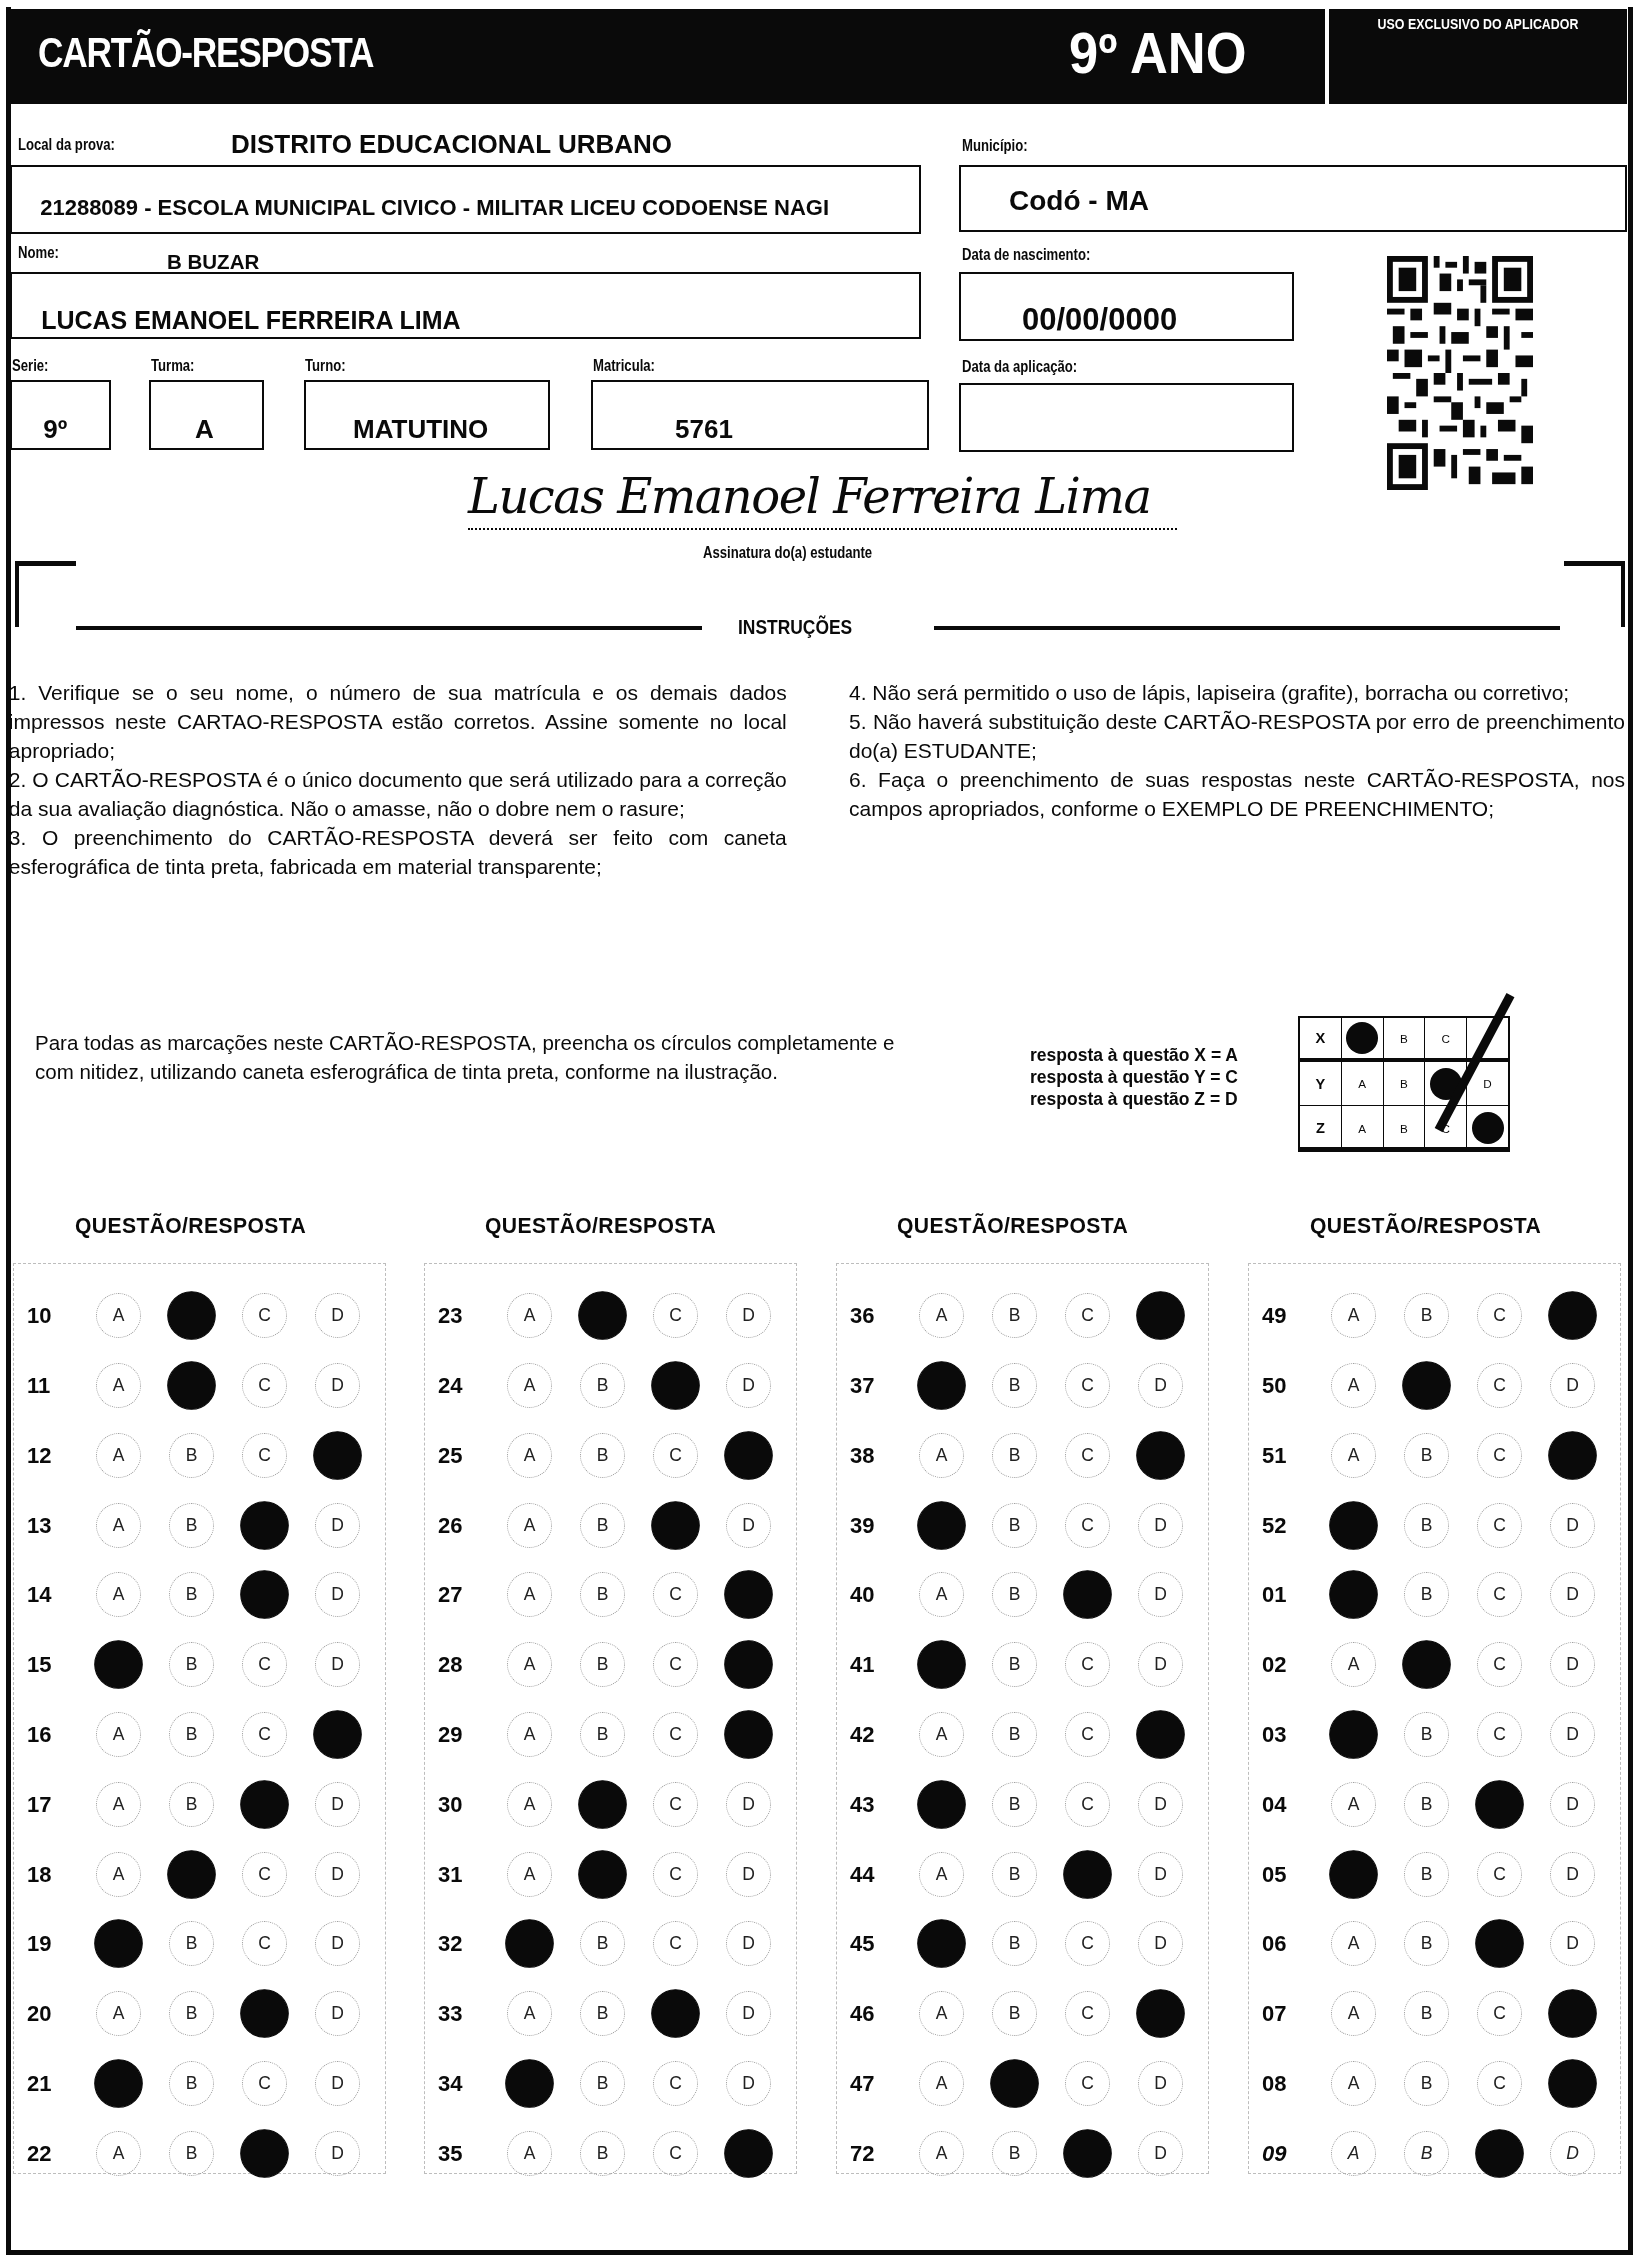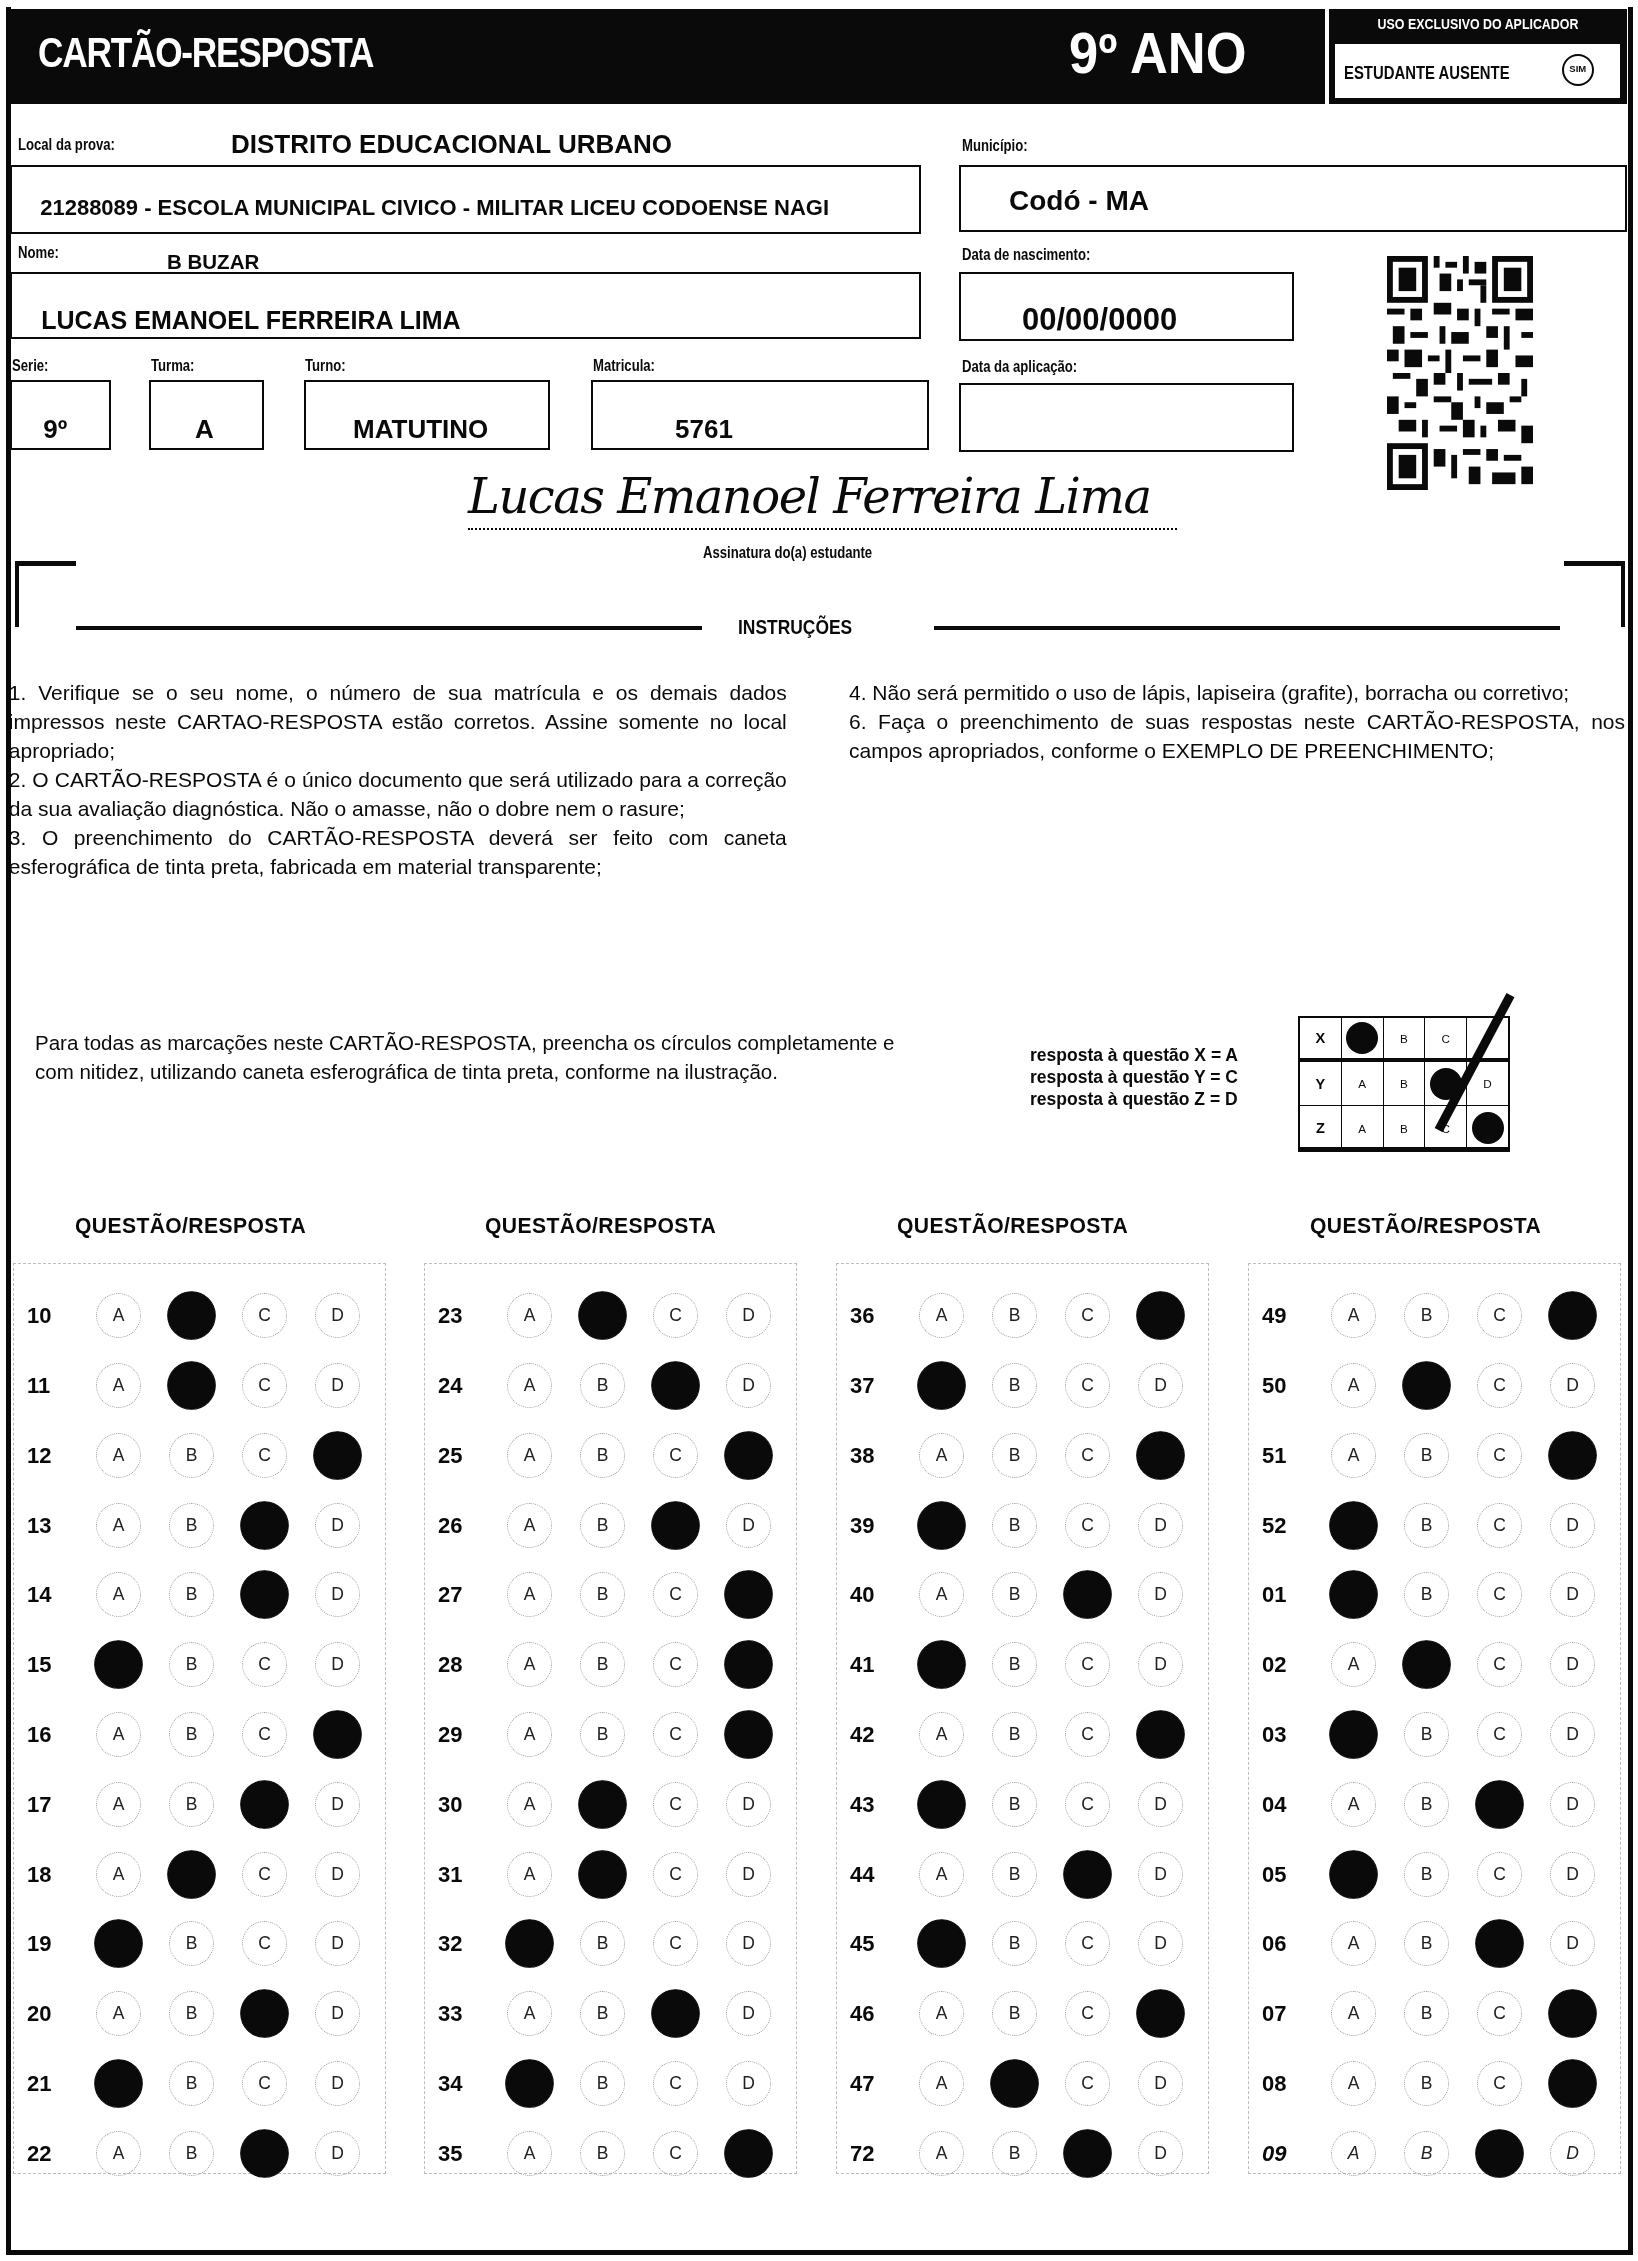--- a/index.html
+++ b/index.html
@@ -71,24 +71,20 @@
 <body>
 
 <div class="sheet"></div>
 
 <div class="hdr">
   <div class="hdr-title">CARTÃO-RESPOSTA</div>
   <div class="hdr-ano">9º ANO</div>
 </div>
 <div class="apl">
   <div class="apl-title">USO EXCLUSIVO DO APLICADOR</div>
-  <div class="apl-box">
-    <span class="apl-label">ESTUDANTE AUSENTE</span>
-    <span class="apl-sim">SIM</span>
-  </div>
 </div>
 
 <span class="lbl" style="left:17.5px;top:136px;">Local da prova:</span>
 <span class="val" style="left:231px;top:129px;font-size:26px;">DISTRITO EDUCACIONAL URBANO</span>
 <div class="box" style="left:10.2px;top:165px;width:911px;height:69px;">
   <span class="val" style="left:28px;top:28px;font-size:22px;">21288089 - ESCOLA MUNICIPAL CIVICO - MILITAR LICEU CODOENSE NAGI</span>
 </div>
 
 <span class="lbl" style="left:962px;top:137px;">Município:</span>
 <div class="box" style="left:959px;top:165px;width:668px;height:67px;">
@@ -208,20 +204,21 @@
 <div class="instr-title">INSTRUÇÕES</div>
 <div class="instr-line" style="left:934px;width:626px;"></div>
 
 <div class="col-text" style="left:8.8px;top:678px;width:778px;">
   <p>1. Verifique se o seu nome, o número de sua matrícula e os demais dados impressos neste CARTAO-RESPOSTA estão corretos. Assine somente no local apropriado;</p>
   <p>2. O CARTÃO-RESPOSTA é o único documento que será utilizado para a correção da sua avaliação diagnóstica. Não o amasse, não o dobre nem o rasure;</p>
   <p>3. O preenchimento do CARTÃO-RESPOSTA deverá ser feito com caneta esferográfica de tinta preta, fabricada em material transparente;</p>
 </div>
 <div class="col-text" style="left:849px;top:678px;width:776px;">
   <p>4. Não será permitido o uso de lápis, lapiseira (grafite), borracha ou corretivo;</p>
+  <p>5. Não haverá substituição deste CARTÃO-RESPOSTA por erro de preenchimento do(a) ESTUDANTE;</p>
   <p>6. Faça o preenchimento de suas respostas neste CARTÃO-RESPOSTA, nos campos apropriados, conforme o EXEMPLO DE PREENCHIMENTO;</p>
 </div>
 
 <div class="ill-text">Para todas as marcações neste CARTÃO-RESPOSTA, preencha os círculos completamente e com nitidez, utilizando caneta esferográfica de tinta preta, conforme na ilustração.</div>
 <div class="ex-lines">
   <div>resposta à questão X = A</div>
   <div>resposta à questão Y = C</div>
   <div>resposta à questão Z = D</div>
 </div>
 <div class="ex-grid" id="ex-grid">

